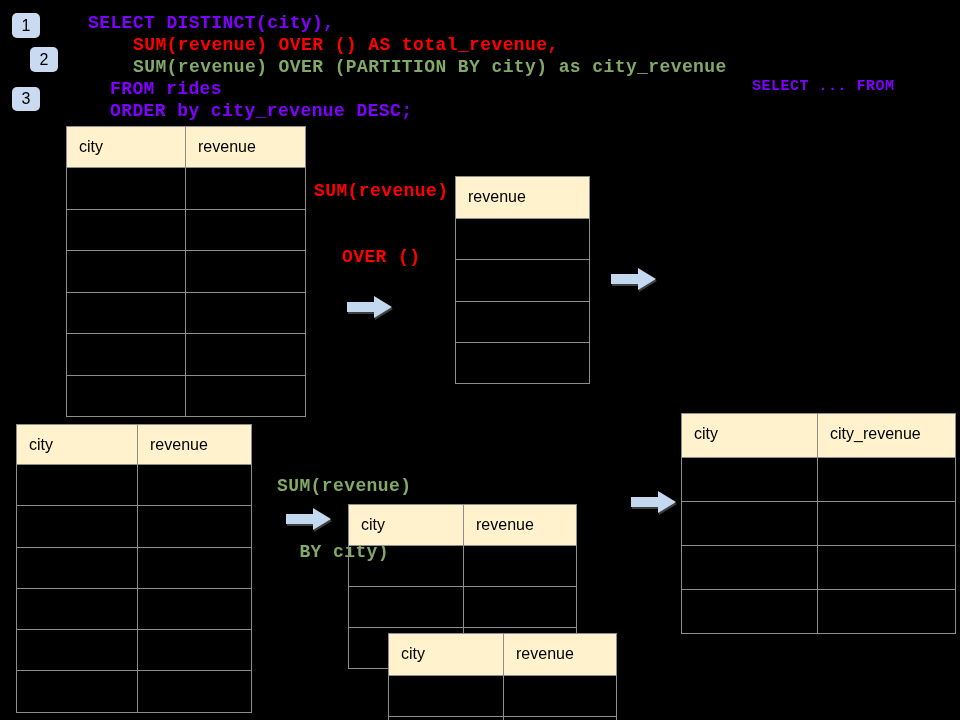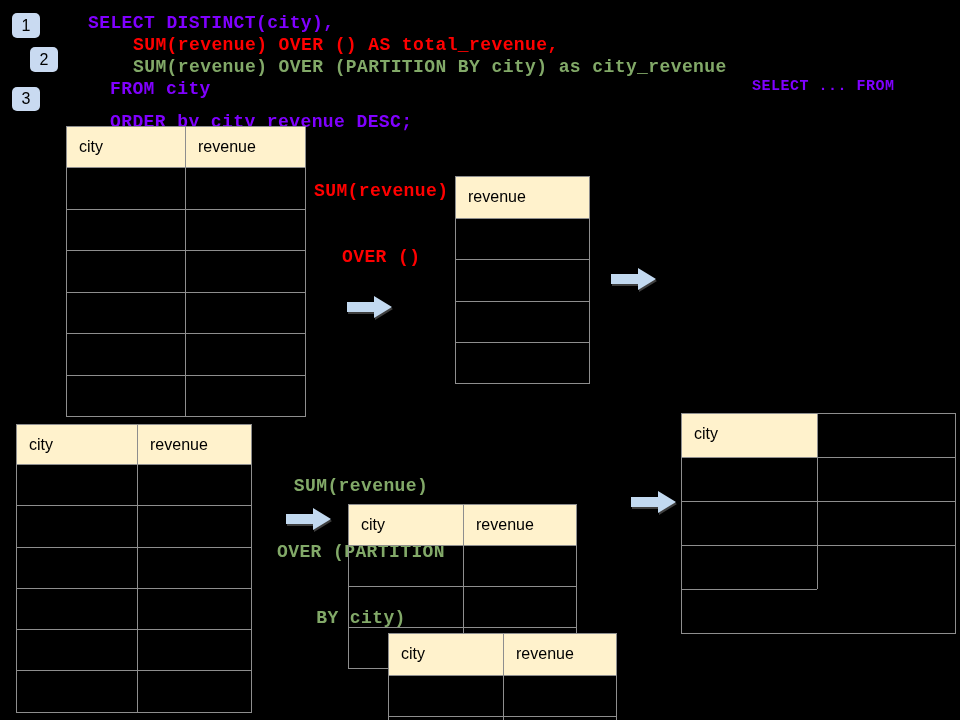--- a/index.html
+++ b/index.html
@@ -41,21 +41,21 @@
     white-space:pre;
     text-align:center;
   }
   .c-purple{color:var(--purple);}
   .c-red{color:var(--red);}
   .c-green{color:var(--green);}
   .sql1{left:88px;top:12px;}
   .sql2{left:133px;top:34px;}
   .sql3{left:133px;top:56px;}
   .sql4{left:110px;top:78px;}
-  .sql5{left:110px;top:111px;}
+  .sql5{left:110px;top:100px;}
   .from-note{
     position:absolute;left:752px;top:34px;
     font:bold 15px "Liberation Mono",monospace;
     letter-spacing:0.5px;line-height:21px;white-space:pre;
     color:var(--purple);
     text-align:center;
   }
   .total-note{position:absolute;left:314px;top:136px;}
   .partition-note{position:absolute;left:277px;top:431px;}
   
@@ -93,35 +93,34 @@
 </head>
 <body>
 
 <div class="badge badge1">1</div>
 <div class="badge badge2">2</div>
 <div class="badge badge3">3</div>
 
 <div class="code c-purple sql1">SELECT DISTINCT(city),</div>
 <div class="code c-red sql2">SUM(revenue) OVER () AS total_revenue,</div>
 <div class="code c-green sql3">SUM(revenue) OVER (PARTITION BY city) as city_revenue</div>
-<div class="code c-purple sql4">FROM city</div>
+<div class="code c-purple sql4">FROM rides</div>
 <div class="code c-purple sql5">ORDER by city_revenue DESC;</div>
 
 <div class="from-note">
   <div>SELECT ... FROM</div>
 </div>
 
 <div class="code c-red total-note">
   <div>SUM(revenue)</div>
   <div>OVER ()</div>
 </div>
 
 <div class="code c-green partition-note">
   <div>SUM(revenue)</div>
-  <div>OVER (PARTITION</div>
   <div>BY city)</div>
 </div>
 
 <div class="tbl t-top-source">
   <div class="cell hcell">city</div>
   <div class="cell hcell">revenue</div>
 <div class="cell"></div>
     <div class="cell"></div>
     <div class="cell"></div>
     <div class="cell"></div>
@@ -175,20 +174,21 @@
   <div class="cell hcell">city</div>
   <div class="cell hcell">revenue</div>
 <div class="cell"></div>
     <div class="cell"></div>
     <div class="cell"></div>
     <div class="cell"></div>
   </div>
 
 <div class="tbl t-city-result">
   <div class="cell hcell">city</div>
+  <div class="cell hcell">city_revenue</div>
 <div class="cell"></div>
     <div class="cell"></div>
     <div class="cell"></div>
     <div class="cell"></div>
     <div class="cell"></div>
     <div class="cell"></div>
     <div class="cell"></div>
     <div class="cell"></div>
   </div>
 

